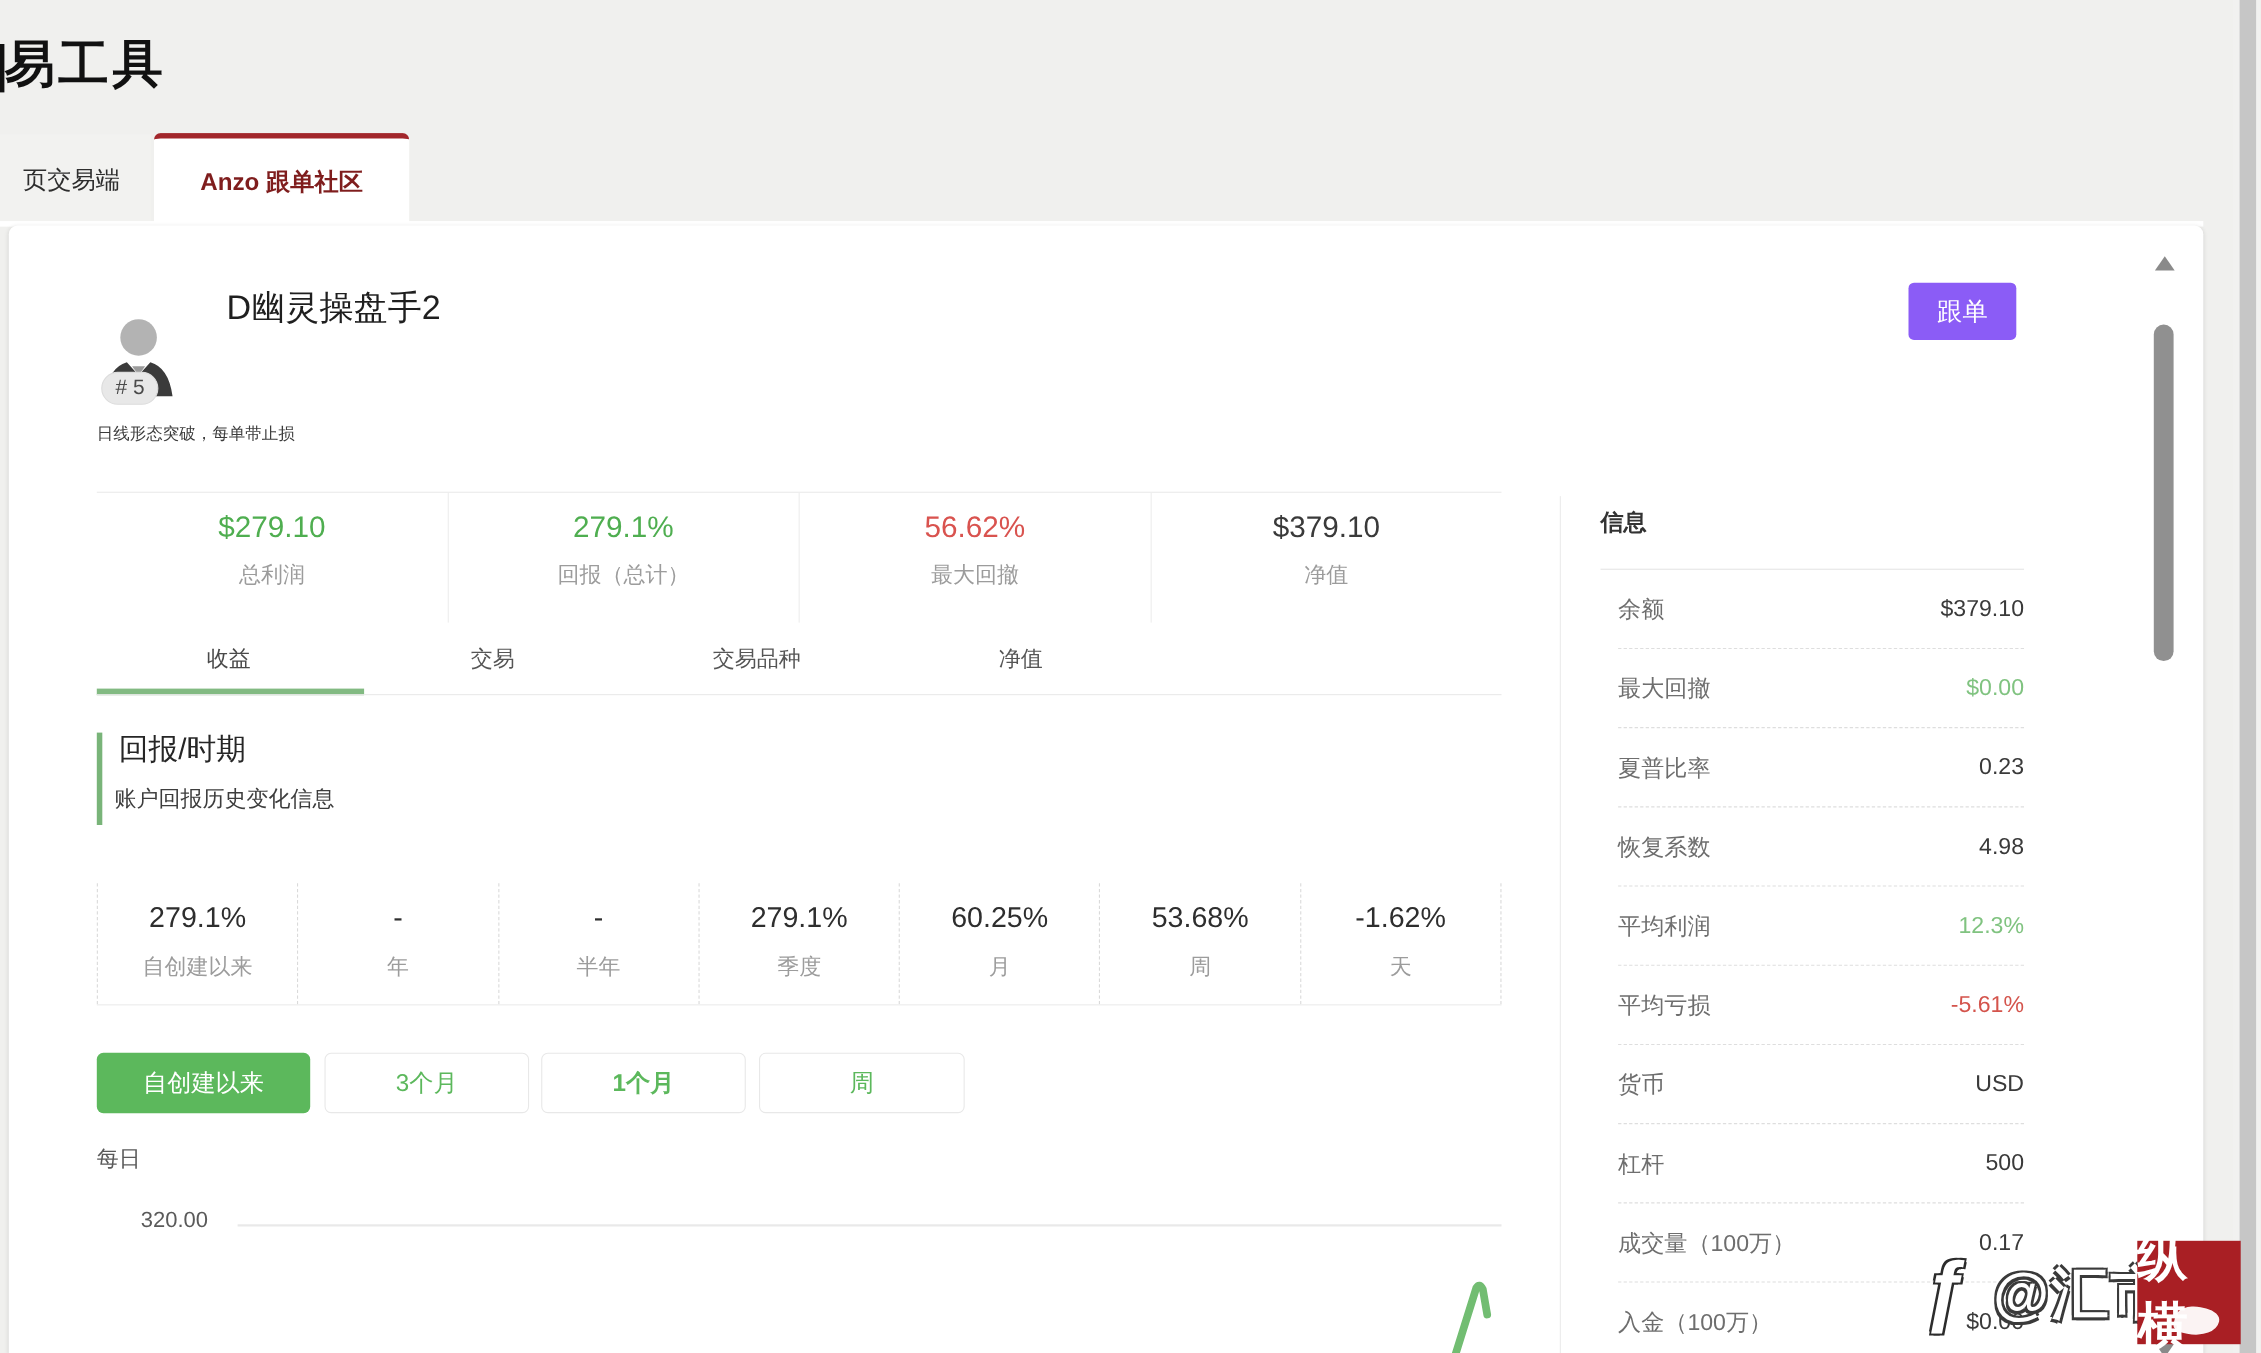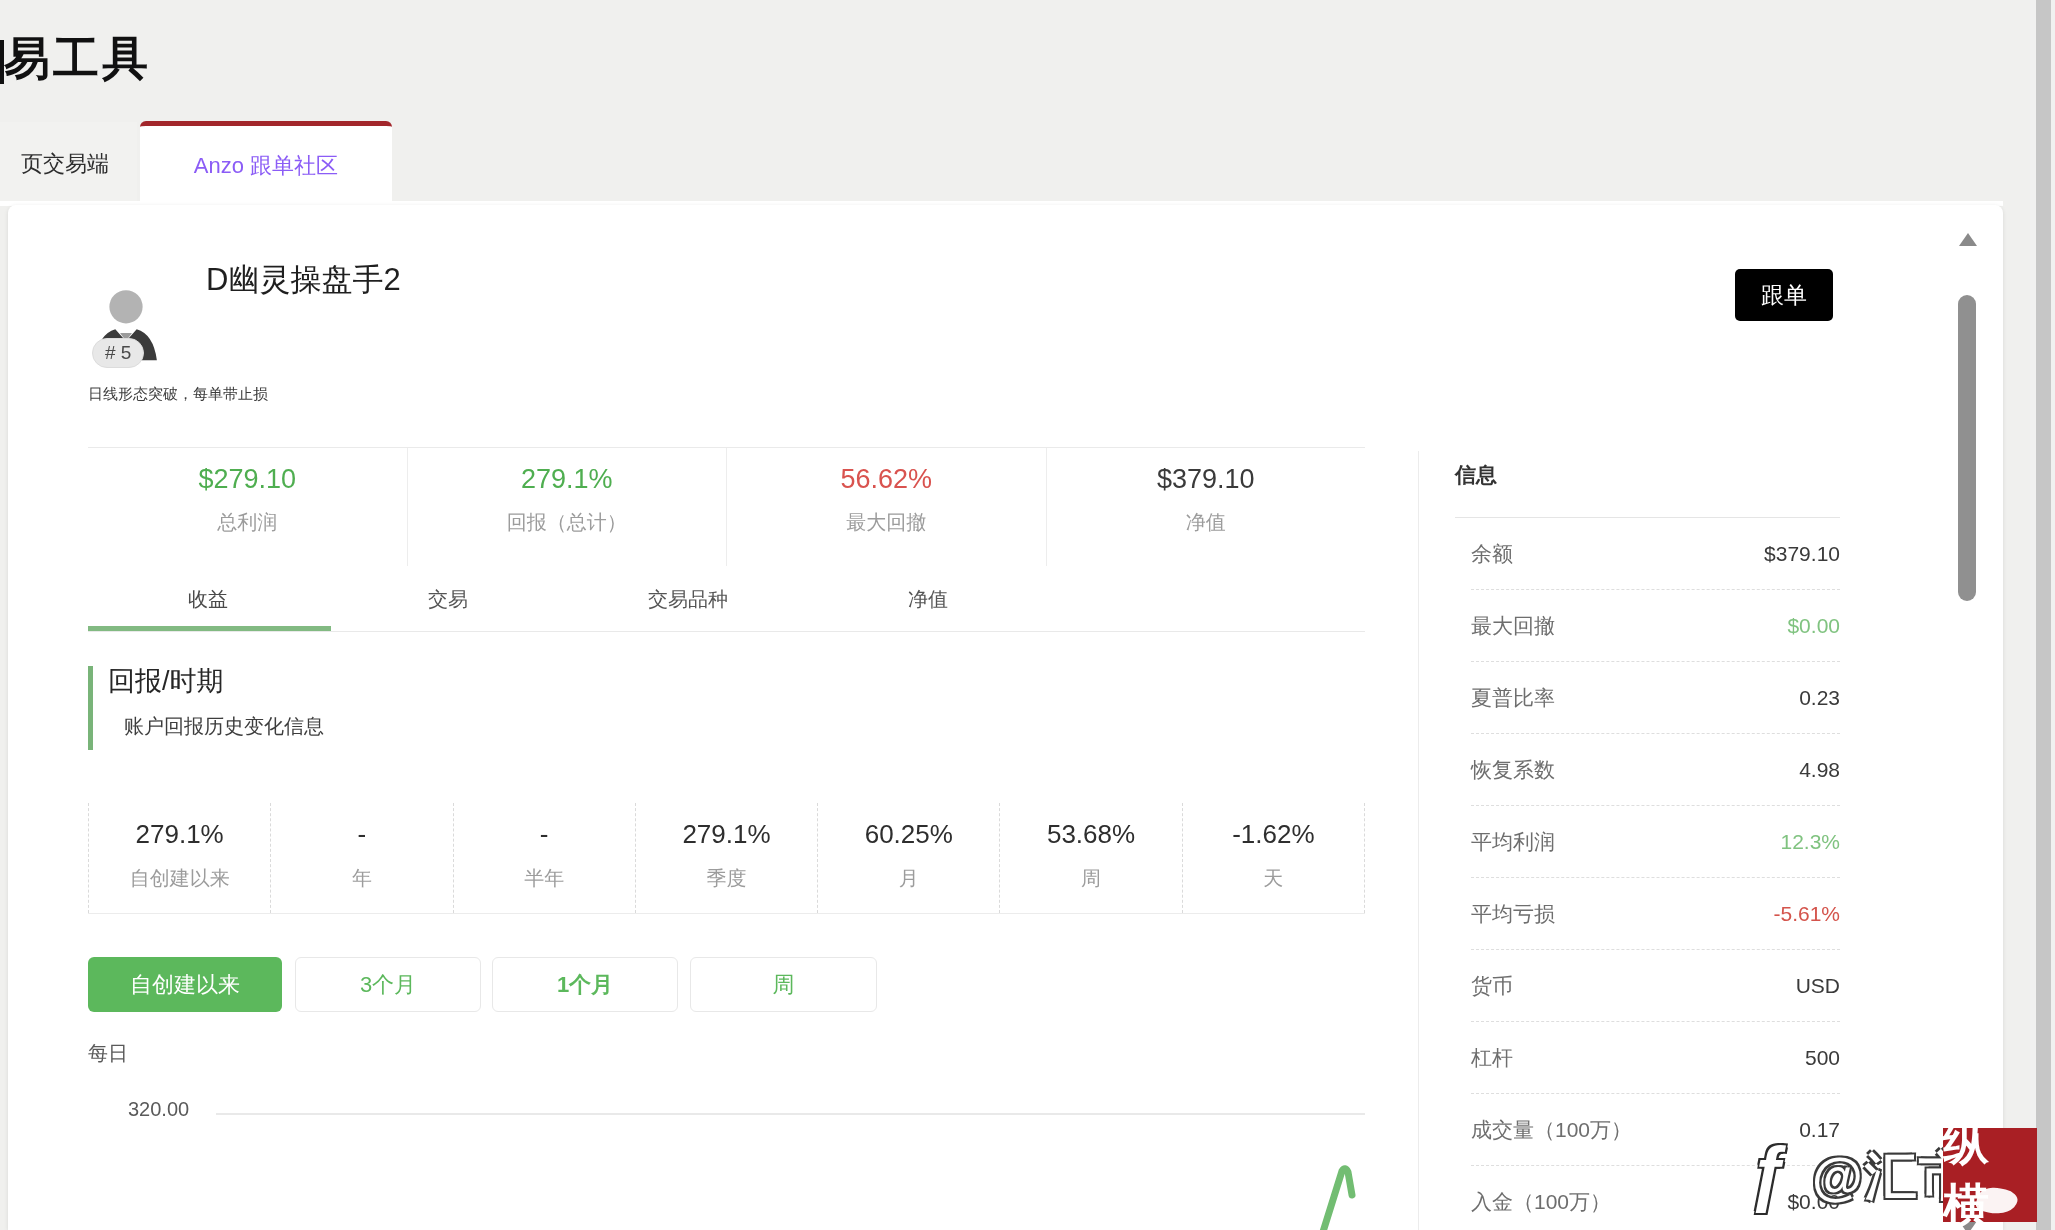--- a/index.html
+++ b/index.html
@@ -6,36 +6,36 @@
   html,body { background:#e9e9e8; }
   body { font-family:"Liberation Sans","DejaVu Sans",sans-serif; }
   .page { position:relative; width:2055px; height:1230px; background:#f0f0ee; overflow:hidden;padding-left:24px; }
 
   
   .page-title { position:absolute; left:4px; top:28px; font-size:46px; font-weight:bold; color:#111; letter-spacing:3px; }
   .title-cut-sliver { position:absolute; left:0; top:40px; width:4px; height:44px; background:#111; }
 
   .tab-inactive { position:absolute; left:-30px; top:122px; width:167px; height:84px; background:#f2f2f0;
     display:flex; align-items:center; justify-content:flex-end; padding-right:28px; font-size:22px; color:#2e2e2e; }
-  .tab-active { position:absolute; left:140px; top:121px; width:252px; height:85px; background:#ffffff;
+  .tab-active { position:absolute; left:140px; top:121px; width:232px; height:85px; background:#ffffff;
     border-top:5px solid #a2262b; border-radius:6px 6px 0 0; display:flex; align-items:center; justify-content:center;
-    font-size:22px; font-weight:normal; color:#8b5cf6; }
+    font-size:22px; font-weight:bold; color:#7f1d1d; }
   .tabbar-baseline { position:absolute; left:0; top:201px; width:2003px; height:5px; background:#ffffff; }
 
   
   .card { position:absolute; left:8px; top:205px; width:1995px; height:1025px; background:#ffffff;
     border-radius:8px 8px 0 0; box-shadow:0 1px 4px rgba(0,0,0,.10); overflow:hidden; }
 
   
   .avatar { position:absolute; left:80px; top:76px; width:76px; height:80px; }
   .rank-badge { position:absolute; left:84px; top:133px; background:#e8e8e8; border:1px solid #dcdcdc;
     border-radius:15px; padding:3px 12px; font-size:19px; color:#4a4a4a; }
   .trader-name { position:absolute; left:198px; top:54px; font-size:31px; color:#1f1f1f; }
   .trader-desc { position:absolute; left:80px; top:180px; font-size:15px; color:#3c3c3c; }
-  .follow-btn { position:absolute; left:1727px; top:64px; width:98px; height:52px; background:#000000; border:none;
+  .follow-btn { position:absolute; left:1727px; top:52px; width:98px; height:52px; background:#8b5cf6; border:none;
     border-radius:5px; color:#fff; font-size:23px; display:flex; align-items:center; justify-content:center; cursor:pointer; }
 
   
   .stats-top-line { position:absolute; left:80px; top:242px; width:1277px; height:1px; background:#eaeaea; }
   .stats-row { position:absolute; left:80px; top:243px; width:1277px; height:118px; display:flex; }
   .stat { flex:1; text-align:center; border-right:1px solid #ededed; }
   .stat:last-child { border-right:none; }
   .stat .value { margin-top:16px; font-size:27px; }
   .stat .label { margin-top:14px; font-size:20px; color:#9c9c9c; }
   .v-green { color:#4fae50; }
@@ -45,21 +45,21 @@
   
   .detail-tabs { position:absolute; left:80px; top:372px; width:962px; height:50px; display:flex; }
   .detail-tab { width:240px; text-align:center; font-size:20px; color:#555; line-height:44px; cursor:pointer; }
   .detail-tab.active { color:#4a4a4a; }
   .tab-underline-active { position:absolute; left:80px; top:421px; width:243px; height:6px; background:#82ba82; }
   .tab-underline-track { position:absolute; left:80px; top:426px; width:1277px; height:1px; background:#e9e9e9; }
 
   
   .section-bar { position:absolute; left:80px; top:461px; width:5px; height:84px; background:#79b479; }
   .section-title { position:absolute; left:100px; top:458px; font-size:27px; font-weight:normal; color:#262626; }
-  .section-subtitle { position:absolute; left:116px; top:508px; font-size:20px; color:#3d3d3d; }
+  .section-subtitle { position:absolute; left:96px; top:508px; font-size:20px; color:#3d3d3d; }
 
   
   .period-row { position:absolute; left:80px; top:598px; width:1277px; height:110px; display:flex; }
   .pcell { flex:1; text-align:center; border-left:1px dashed #dadada; }
   .pcell:last-child { border-right:1px dashed #dadada; }
   .pcell .value { margin-top:16px; font-size:26px; color:#2e2e2e; }
   .pcell .label { margin-top:15px; font-size:20px; color:#9c9c9c; }
   .period-bottom-line { position:absolute; left:80px; top:708px; width:1277px; height:1px; background:#ececec; }
 
   

